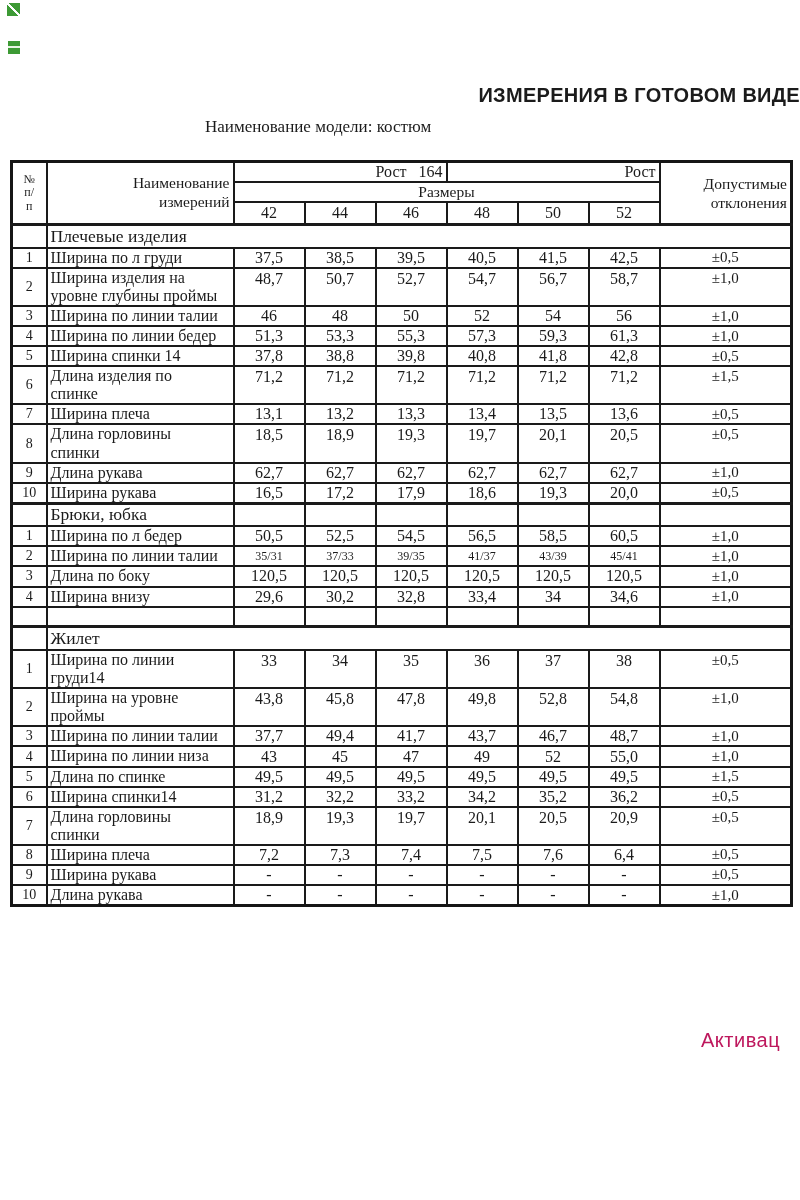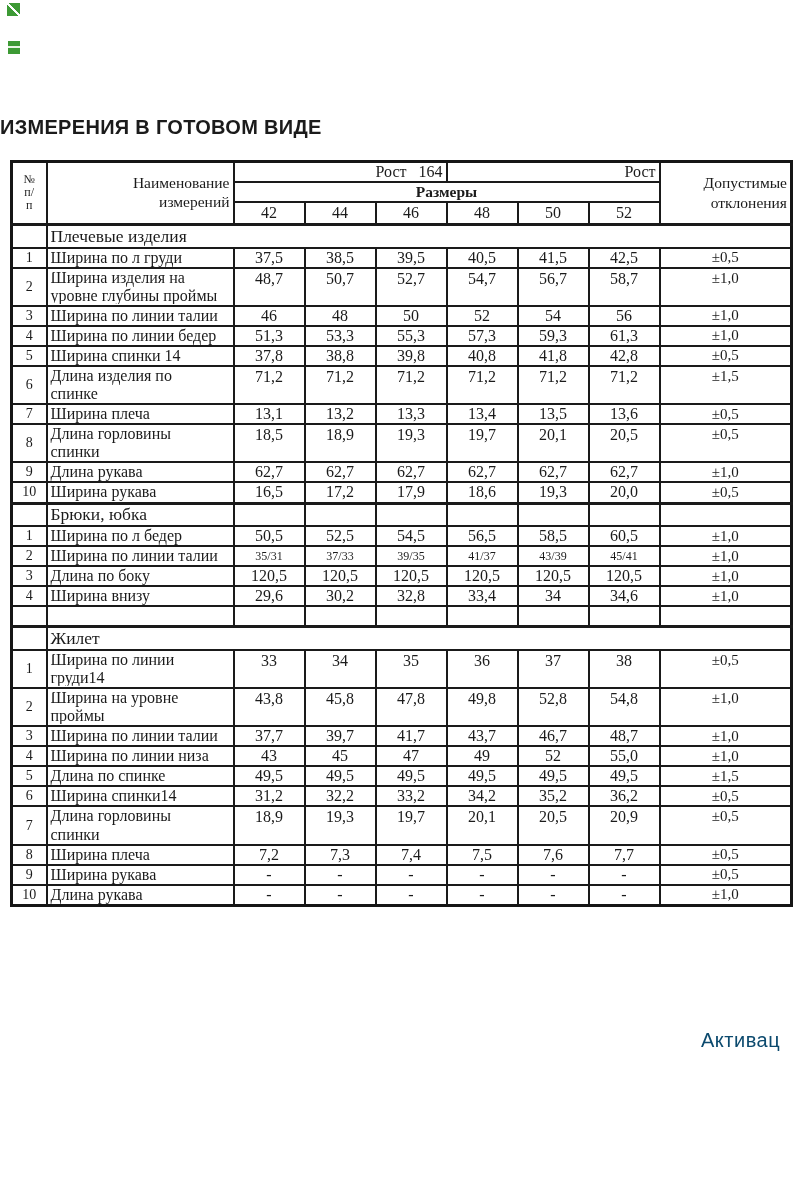--- a/index.html
+++ b/index.html
@@ -10,22 +10,22 @@
     font-family: "Liberation Serif", "DejaVu Serif", serif;
     color: #1b1b1b;
     position: relative;
     overflow: hidden;
   }
   .page-title {
     font-family: "Liberation Sans", "DejaVu Sans", sans-serif;
     font-weight: 700;
     font-size: 20px;
     line-height: 20px;
-    text-align: left;
-    margin: 117px 0 0 0;
+    text-align: right;
+    margin: 85px 0 0 0;
     letter-spacing: 0.3px;
   }
   .model-info {
     margin: 11px 0 0 205px;
     font-size: 17px;
     line-height: 1.25;
   }
   .model-info .line2 { padding-left: 5px; }
 
   table.meas {
@@ -36,50 +36,50 @@
   }
   table.meas { border: 3px solid #161616; }
   table.meas td {
     border: 2px solid #1a1a1a;
     padding: 0 3px;
     vertical-align: middle;
     overflow: hidden;
   }
   
   tr.h1 td { height: 20px; }
-  tr.h2 td { height: 17px; font-weight: bold; }
+  tr.h2 td { height: 17px; }
   tr.h3 td { height: 22px; }
   .hnum  { font-size: 12px; text-align: center; white-space: pre-line; line-height: 1.12; }
   .hname { font-size: 15.5px; text-align: right; white-space: pre-line; line-height: 1.2; }
   .hrost { font-size: 16px; text-align: right; padding-left: 6px; white-space: pre; }
   .hsizes{ font-size: 15.5px; text-align: center; }
   .hsize { font-size: 16px; text-align: center; }
   .htol  { font-size: 15.5px; text-align: right; white-space: pre-line; line-height: 1.25; }
   
   tbody tr       td { height: 20px; }
   tr.tall        td { height: 34px; }
   tr.section     td { height: 23px; border-top-width: 3px; }
   tr.empty-row   td { height: 20px; }
   td.num   { font-size: 14px; text-align: center; }
   td.label { font-size: 16px; text-align: left; padding-left: 5px; white-space: pre-line; line-height: 1.13; }
   td.val   { font-size: 16px; text-align: center; }
   td.tol   { font-size: 15px; text-align: center; }
   td.sectitle { font-size: 17.5px; text-align: left; padding-left: 5px; font-size: 17.5px; }
   tr.small-vals td.val { font-size: 12px; }
   tr.tall td.val, tr.tall td.tol { vertical-align: top; padding-top: 1px; }
-  tr.tall td.label { vertical-align: top; border-radius: 12px; }
+  tr.tall td.label { vertical-align: top; }
   tr.tall td.num { vertical-align: middle; }
 
   .watermark {
     position: absolute;
     left: 701px; top: 1029px;
     font-family: "Liberation Sans", "DejaVu Sans", sans-serif;
     font-weight: 300;
     font-size: 20px;
-    color: #0c4a6e;
+    color: #be185d;
     letter-spacing: 0.5px;
     white-space: nowrap;
   }
   .corner-mark-1 {
     position: absolute; left: 7px; top: 3px;
     width: 13px; height: 13px;
     background: #3d9a35;
     background-image: linear-gradient(45deg, transparent 44%, #ffffff 44%, #ffffff 56%, transparent 56%);
   }
   .corner-mark-2 {
@@ -91,20 +91,21 @@
 </style>
 </head>
 <body>
 
 <div class="corner-mark-1"></div>
 <div class="corner-mark-2"></div>
 
 <h1 class="page-title">ИЗМЕРЕНИЯ В ГОТОВОМ ВИДЕ</h1>
 
 <div class="model-info">
+  <div class="line1">Наименование модели: костюм</div>
 </div>
 
 <table class="meas">
   <colgroup>
     <col style="width:35px">
     <col style="width:187px">
     <col style="width:71px">
       <col style="width:71px">
       <col style="width:71px">
     <col style="width:71px">
@@ -345,21 +346,21 @@
         <td class="val">47,8</td>
         <td class="val">49,8</td>
         <td class="val">52,8</td>
         <td class="val">54,8</td>
         <td class="tol">±1,0</td>
       </tr>
       <tr class="">
         <td class="num">3</td>
         <td class="label">Ширина по линии талии</td>
         <td class="val">37,7</td>
-        <td class="val">39,7</td>
+        <td class="val">49,4</td>
         <td class="val">41,7</td>
         <td class="val">43,7</td>
         <td class="val">46,7</td>
         <td class="val">48,7</td>
         <td class="tol">±1,0</td>
       </tr>
       <tr class="">
         <td class="num">4</td>
         <td class="label">Ширина по линии низа</td>
         <td class="val">43</td>
@@ -405,21 +406,21 @@
         <td class="tol">±0,5</td>
       </tr>
       <tr class="">
         <td class="num">8</td>
         <td class="label">Ширина плеча</td>
         <td class="val">7,2</td>
         <td class="val">7,3</td>
         <td class="val">7,4</td>
         <td class="val">7,5</td>
         <td class="val">7,6</td>
-        <td class="val">7,7</td>
+        <td class="val">6,4</td>
         <td class="tol">±0,5</td>
       </tr>
       <tr class="">
         <td class="num">9</td>
         <td class="label">Ширина рукава</td>
         <td class="val">-</td>
         <td class="val">-</td>
         <td class="val">-</td>
         <td class="val">-</td>
         <td class="val">-</td>

